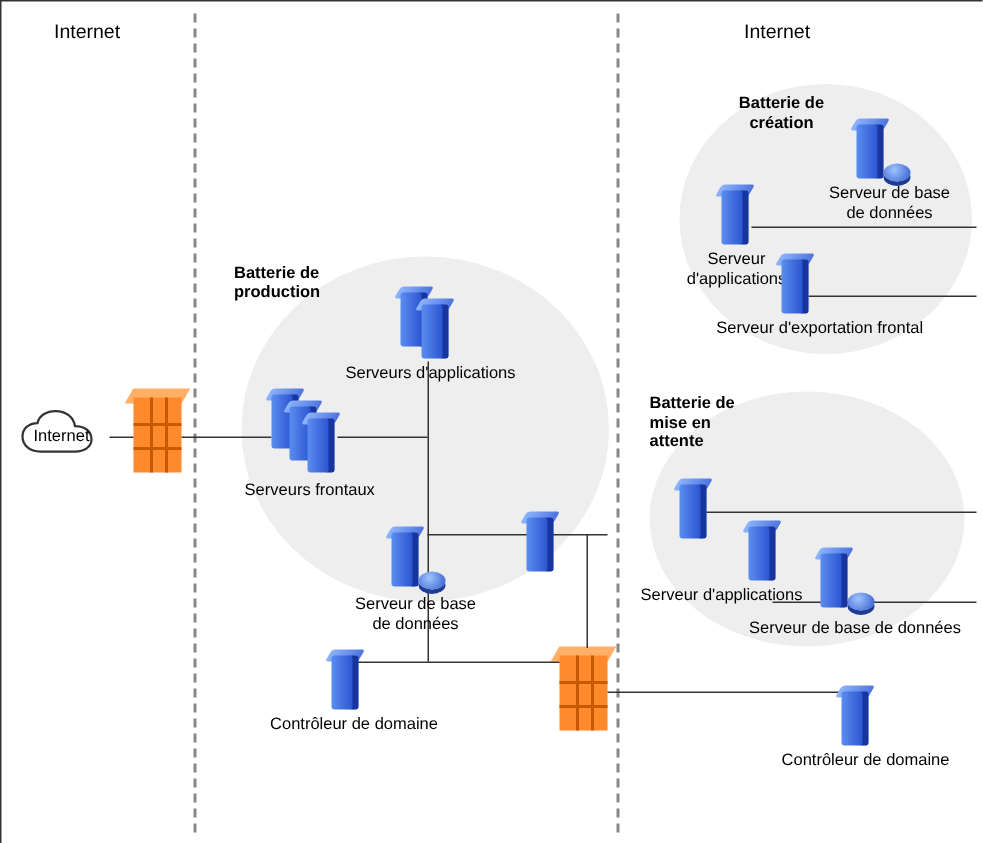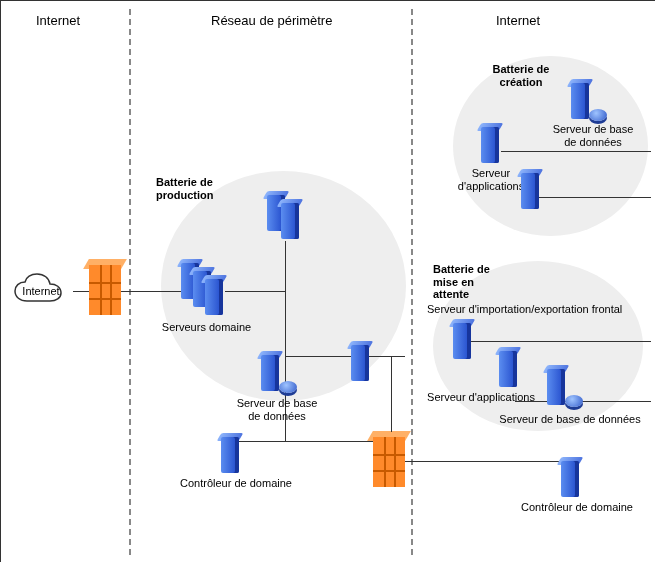--- a/index.html
+++ b/index.html
@@ -29,21 +29,20 @@
   
   .line{position:absolute;background:#333;}
   .h{height:1px;} .v{width:1px;}
 </style>
 </head>
 <body>
 
 <div class="canvas">
 
   <div class="zone-label" style="left:35px">Internet</div>
-  <div class="zone-label" style="left:210px">Réseau de périmètre</div>
   <div class="zone-label" style="left:495px">Internet</div>
 
   <div class="vline" style="left:128px"></div>
   <div class="vline" style="left:410px"></div>
 
   <div class="cluster" style="left:160px;top:170px;width:245px;height:230px"></div>
   <div class="cluster" style="left:452px;top:55px;width:195px;height:180px"></div>
   <div class="cluster" style="left:432px;top:260px;width:210px;height:170px"></div>
 
   <div class="label bold" style="left:155px;top:175px;width:90px;text-align:left;white-space:pre-line">Batterie de
@@ -99,30 +98,31 @@
       <div class="body"></div>
     </div>
   <div class="srv" style="left:192px;top:266px">
       <div class="top"></div>
       <div class="body"></div>
     </div>
   <div class="srv" style="left:204px;top:274px">
       <div class="top"></div>
       <div class="body"></div>
     </div>
-  <div class="label" style="left:158px;top:320px;width:95px">Serveurs domaine</div>
+  <div class="label" style="left:158px;top:320px;width:95px">Serveurs frontaux</div>
 
   <div class="srv" style="left:266px;top:190px">
       <div class="top"></div>
       <div class="body"></div>
     </div>
   <div class="srv" style="left:280px;top:198px">
       <div class="top"></div>
       <div class="body"></div>
     </div>
+  <div class="label" style="left:226px;top:242px;width:120px">Serveurs d'applications</div>
 
   <div class="srv" style="left:260px;top:350px">
       <div class="top"></div>
       <div class="body"></div>
     </div>
   <div class="disk" style="left:278px;top:380px"></div>
   <div class="label" style="left:228px;top:396px;width:96px;white-space:pre-line">Serveur de base
 de données</div>
 
   <div class="srv" style="left:350px;top:340px">
@@ -148,22 +148,22 @@
       <div class="top"></div>
       <div class="body"></div>
     </div>
   <div class="label" style="left:450px;top:166px;width:80px;white-space:pre-line">Serveur
 d'applications</div>
 
   <div class="srv" style="left:520px;top:168px">
       <div class="top"></div>
       <div class="body"></div>
     </div>
+  <div class="label" style="left:468px;top:212px;width:155px">Serveur d'exportation frontal</div>
 
-  <div class="label" style="left:426px;top:302px;width:220px;text-align:left">Serveur d'importation/exportation frontal</div>
   <div class="srv" style="left:452px;top:318px">
       <div class="top"></div>
       <div class="body"></div>
     </div>
 
   <div class="srv" style="left:498px;top:346px">
       <div class="top"></div>
       <div class="body"></div>
     </div>
   <div class="label" style="left:420px;top:390px;width:120px">Serveur d'applications</div>

